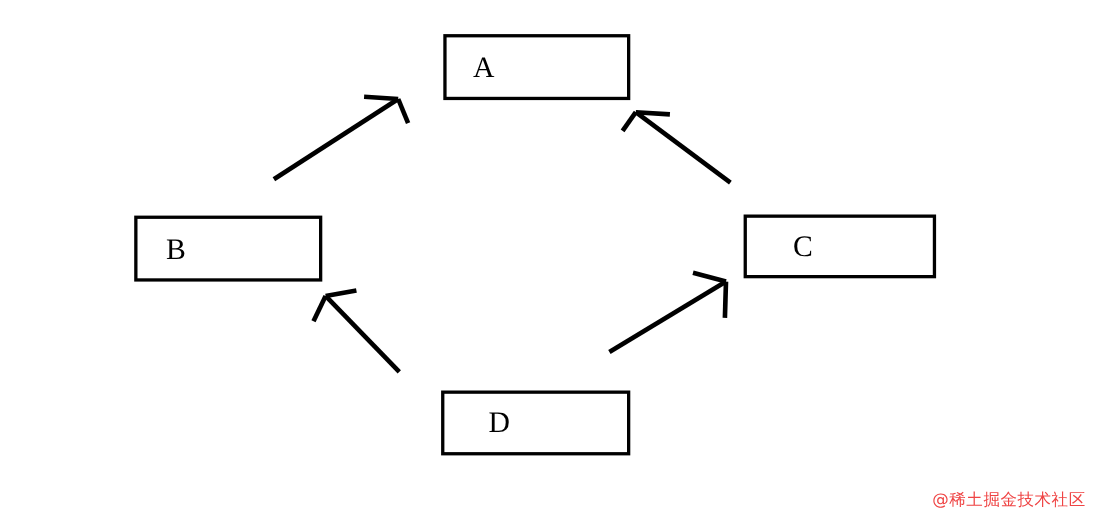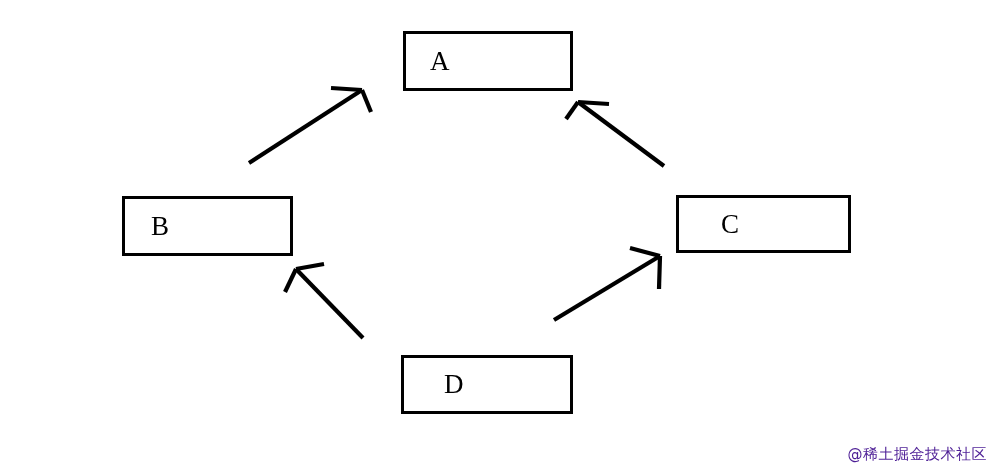--- a/index.html
+++ b/index.html
@@ -43,21 +43,21 @@
     stroke-width: 4.2;
     stroke-linecap: butt;
     fill: none;
   }
   .watermark {
     position: absolute;
     right: 18px;
     bottom: 10px;
     font-family: "DejaVu Sans", "Liberation Sans", sans-serif;
     font-size: 15px;
-    color: #4c1d95;
+    color: #ef4444;
     letter-spacing: 0.5px;
     white-space: nowrap;
   }
 </style>
 </head>
 <body>
 
 <div id="canvas">
 
   <svg id="edge-layer" viewBox="0 0 1005 474" xmlns="http://www.w3.org/2000/svg">

